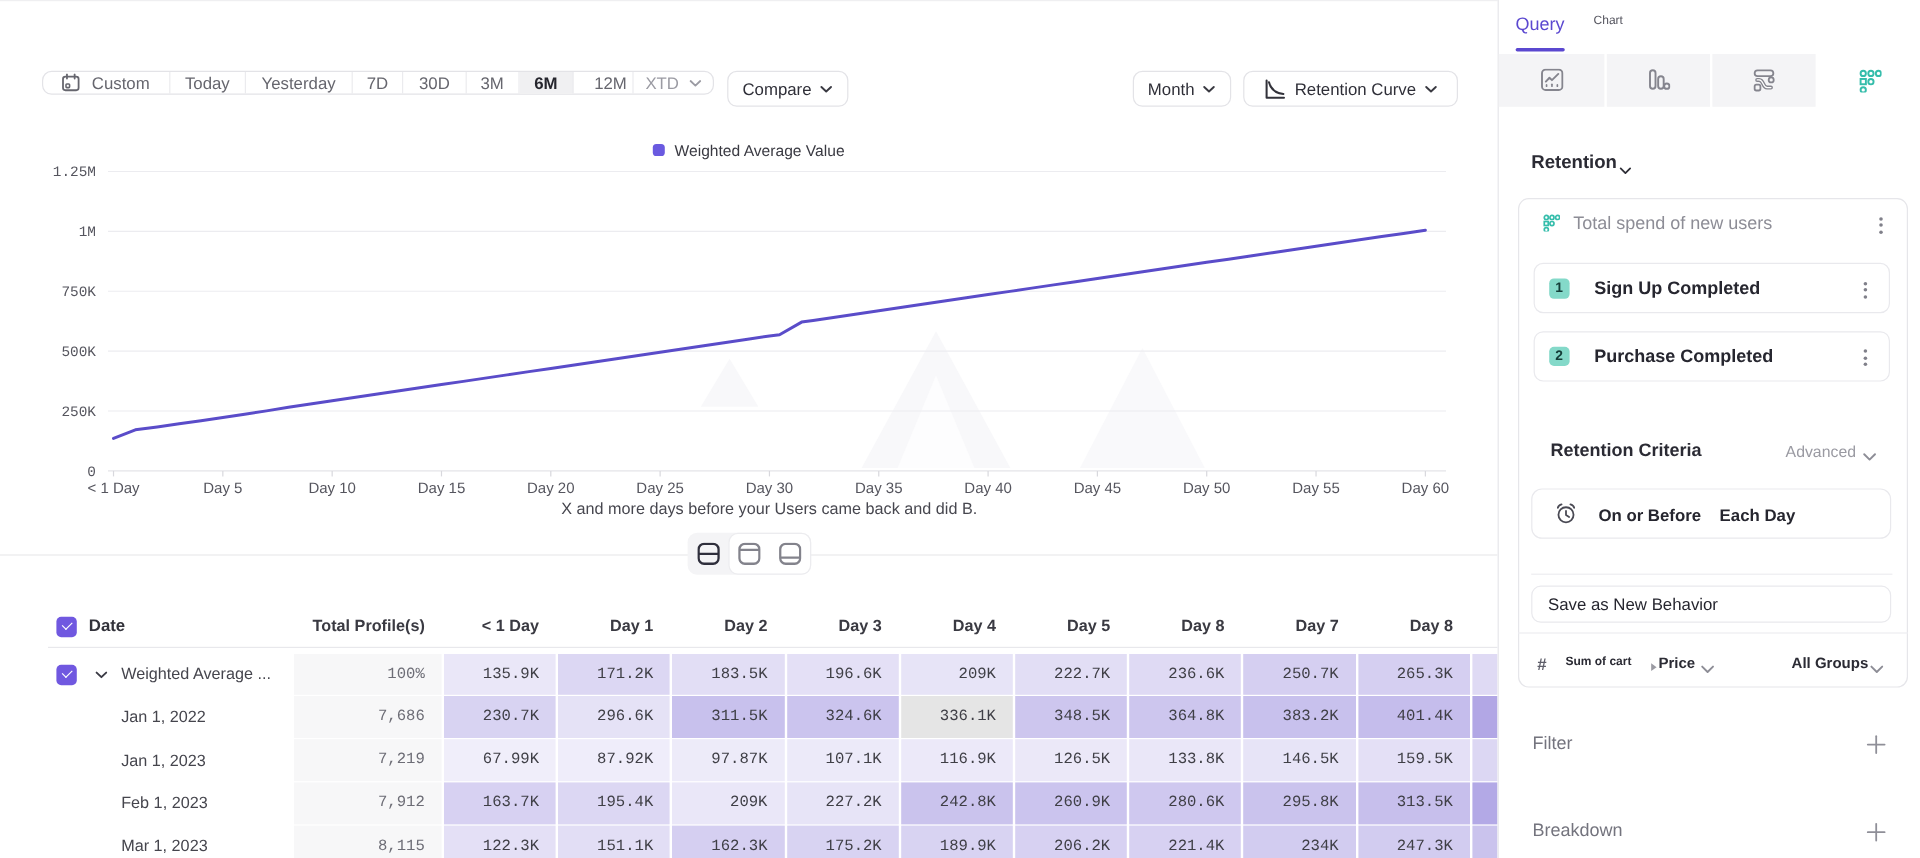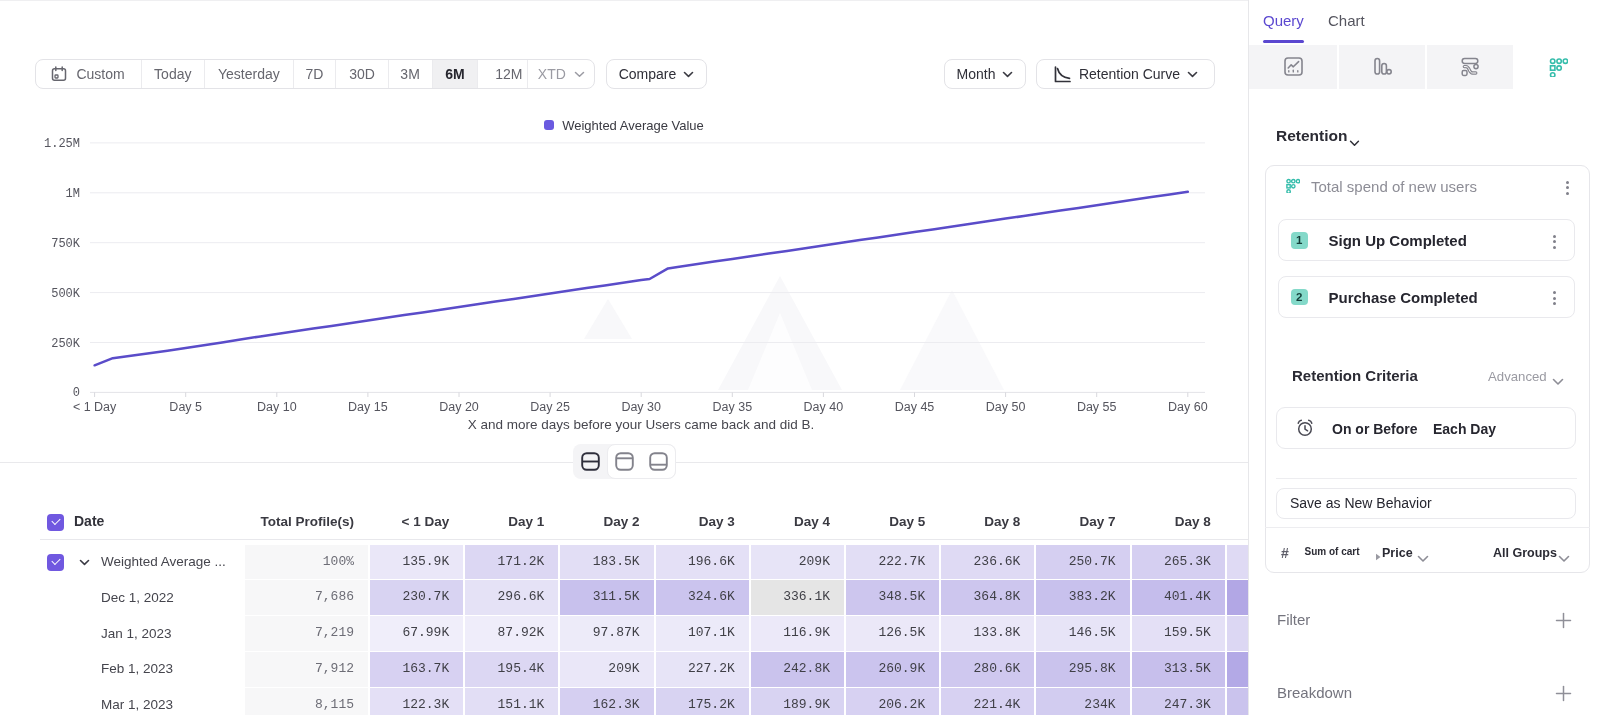--- a/index.html
+++ b/index.html
@@ -1,16 +1,16 @@
 <!DOCTYPE html>
 <html><head><meta charset="utf-8"><style>
 *{margin:0;padding:0;box-sizing:border-box}
 html,body{width:1600px;height:715px;background:#fff;font-family:"Liberation Sans",sans-serif;overflow:hidden;position:relative}
 .abs{position:absolute}
-.seg{position:absolute;top:59px;height:30px;border:1px solid #e3e3e7;border-radius:8px;background:#fff;display:flex;align-items:center}
+.seg{position:absolute;top:59px;height:20px;border:1px solid #e3e3e7;border-radius:8px;background:#fff;display:flex;align-items:center}
 .seg .it{height:100%;display:flex;align-items:center;justify-content:center;font-size:14px;color:#66666e;border-right:1px solid #ebebee}
 .seg .it:last-child{border-right:none}
 .btn{position:absolute;top:59px;height:30px;border:1px solid #e3e3e7;border-radius:8px;background:#fff;display:flex;align-items:center;justify-content:center;font-size:14px;color:#2f2f38;font-weight:500;gap:7px}
 .cb{position:absolute;width:17px;height:17px;border-radius:4px;background:#7058e0}
 .cb::after{content:"";position:absolute;left:4.5px;top:4px;width:7px;height:4px;border-left:1.8px solid #fff;border-bottom:1.8px solid #fff;transform:rotate(-45deg)}
 .hc{position:absolute;top:505px;height:33px;line-height:33px;text-align:right;padding-right:14px;font-size:13.5px;font-weight:600;color:#3a3a42}
 .rowlab{position:absolute;font-size:13.5px;color:#45454d;height:18px;line-height:18px}
 .tpc{position:absolute;width:123.5px;height:34.5px;background:#f7f7f8;text-align:right;padding-right:14px;line-height:34.5px;font-family:"Liberation Mono",monospace;font-size:13px;color:#6d6d76}
 .dc{position:absolute;height:34.5px;text-align:right;padding-right:14px;line-height:34.5px;font-family:"Liberation Mono",monospace;font-size:13px;color:#3f3f46}
 .ylab{font-family:"Liberation Mono",monospace;font-size:12px;fill:#55555e}
@@ -148,21 +148,21 @@
 <div class="dc" style="left:370.0px;top:544.5px;width:93.2px;background:#eae7f8">135.9K</div>
 <div class="dc" style="left:465.2px;top:544.5px;width:93.2px;background:#dcd7f3">171.2K</div>
 <div class="dc" style="left:560.4px;top:544.5px;width:93.2px;background:#e2def5">183.5K</div>
 <div class="dc" style="left:655.6px;top:544.5px;width:93.2px;background:#e4e0f6">196.6K</div>
 <div class="dc" style="left:750.8px;top:544.5px;width:93.2px;background:#e7e4f7">209K</div>
 <div class="dc" style="left:846.0px;top:544.5px;width:93.2px;background:#e2def5">222.7K</div>
 <div class="dc" style="left:941.2px;top:544.5px;width:93.2px;background:#dfdaf4">236.6K</div>
 <div class="dc" style="left:1036.4px;top:544.5px;width:93.2px;background:#d5cff1">250.7K</div>
 <div class="dc" style="left:1131.6px;top:544.5px;width:93.2px;background:#d5cff1">265.3K</div>
 <div class="dc" style="left:1226.8px;top:544.5px;width:21.2px;background:#dfdaf4"></div>
-<div class="rowlab" style="left:101px;top:588.6px">Dec 1, 2022</div>
+<div class="rowlab" style="left:101px;top:588.6px">Jan 1, 2022</div>
 <div class="tpc" style="left:244.5px;top:580.4px">7,686</div>
 <div class="dc" style="left:370.0px;top:580.4px;width:93.2px;background:#d8d3f2">230.7K</div>
 <div class="dc" style="left:465.2px;top:580.4px;width:93.2px;background:#e5e2f6">296.6K</div>
 <div class="dc" style="left:560.4px;top:580.4px;width:93.2px;background:#c8c1ed">311.5K</div>
 <div class="dc" style="left:655.6px;top:580.4px;width:93.2px;background:#cbc4ee">324.6K</div>
 <div class="dc" style="left:750.8px;top:580.4px;width:93.2px;background:#e5e5e5">336.1K</div>
 <div class="dc" style="left:846.0px;top:580.4px;width:93.2px;background:#cdc6ee">348.5K</div>
 <div class="dc" style="left:941.2px;top:580.4px;width:93.2px;background:#cdc6ee">364.8K</div>
 <div class="dc" style="left:1036.4px;top:580.4px;width:93.2px;background:#c8c1ed">383.2K</div>
 <div class="dc" style="left:1131.6px;top:580.4px;width:93.2px;background:#c5bdec">401.4K</div>
@@ -198,21 +198,21 @@
 <div class="dc" style="left:560.4px;top:688.1px;width:93.2px;background:#d5cff1">162.3K</div>
 <div class="dc" style="left:655.6px;top:688.1px;width:93.2px;background:#d8d3f2">175.2K</div>
 <div class="dc" style="left:750.8px;top:688.1px;width:93.2px;background:#d8d3f2">189.9K</div>
 <div class="dc" style="left:846.0px;top:688.1px;width:93.2px;background:#d7d1f2">206.2K</div>
 <div class="dc" style="left:941.2px;top:688.1px;width:93.2px;background:#d7d1f2">221.4K</div>
 <div class="dc" style="left:1036.4px;top:688.1px;width:93.2px;background:#d2ccf0">234K</div>
 <div class="dc" style="left:1131.6px;top:688.1px;width:93.2px;background:#d2ccf0">247.3K</div>
 <div class="dc" style="left:1226.8px;top:688.1px;width:21.2px;background:#cac3ed"></div>
 <div class="panel">
 <div class="abs" style="left:14px;top:12px;font-size:15px;font-weight:500;color:#5b48d0">Query</div>
-<div class="abs" style="left:79px;top:12px;font-size:15px;color:#55555f">Chart</div>
+<div class="abs" style="left:79px;top:12px;font-size:10px;color:#55555f">Chart</div>
 <div class="abs" style="left:13.5px;top:40px;width:41px;height:3.4px;border-radius:2px;background:#5b48d0"></div>
 <div class="abs" style="left:0;top:44.5px;width:88px;height:44.3px;background:#f4f4f6;display:flex;align-items:center;justify-content:center">
       <svg width="19" height="19" viewBox="0 0 19 19">
         <rect x="1" y="1" width="17" height="17" rx="3" fill="none" stroke="#85858e" stroke-width="1.6"></rect>
         <polyline points="4.2,11 7.2,7.8 9.3,9.8 14.6,4.6" fill="none" stroke="#85858e" stroke-width="1.6" stroke-linecap="round" stroke-linejoin="round"></polyline>
         <line x1="4.8" y1="13.8" x2="4.8" y2="14.9" stroke="#85858e" stroke-width="1.4" stroke-linecap="round"></line>
         <line x1="9.3" y1="13.2" x2="9.3" y2="14.9" stroke="#85858e" stroke-width="1.4" stroke-linecap="round"></line>
         <line x1="13.8" y1="13.8" x2="13.8" y2="14.9" stroke="#85858e" stroke-width="1.4" stroke-linecap="round"></line>
       </svg>
     </div>

